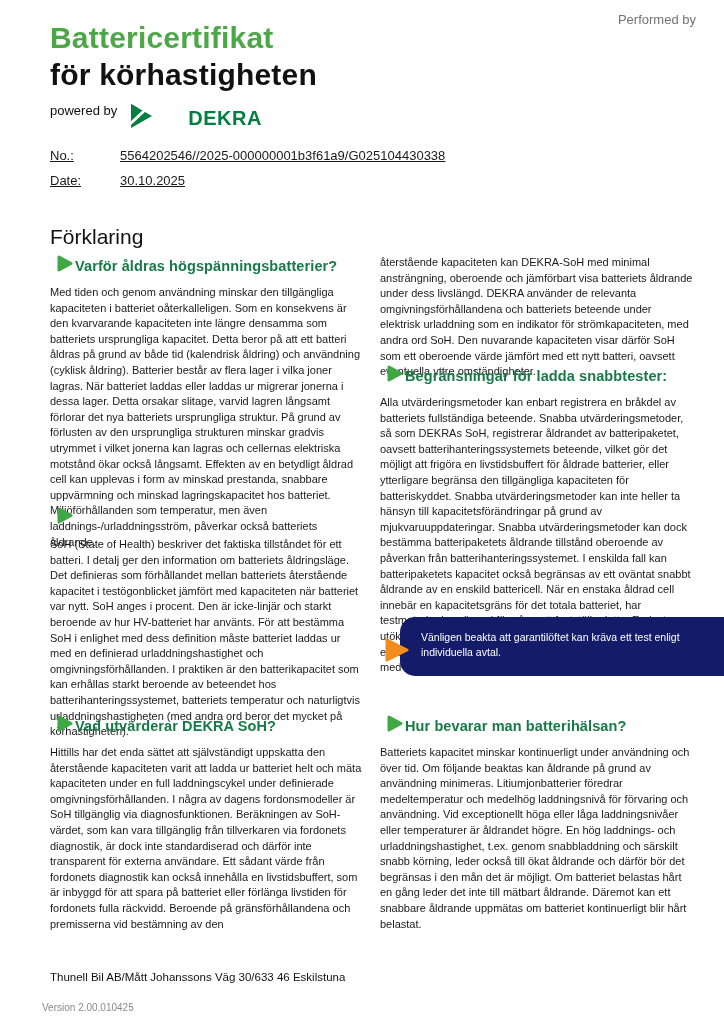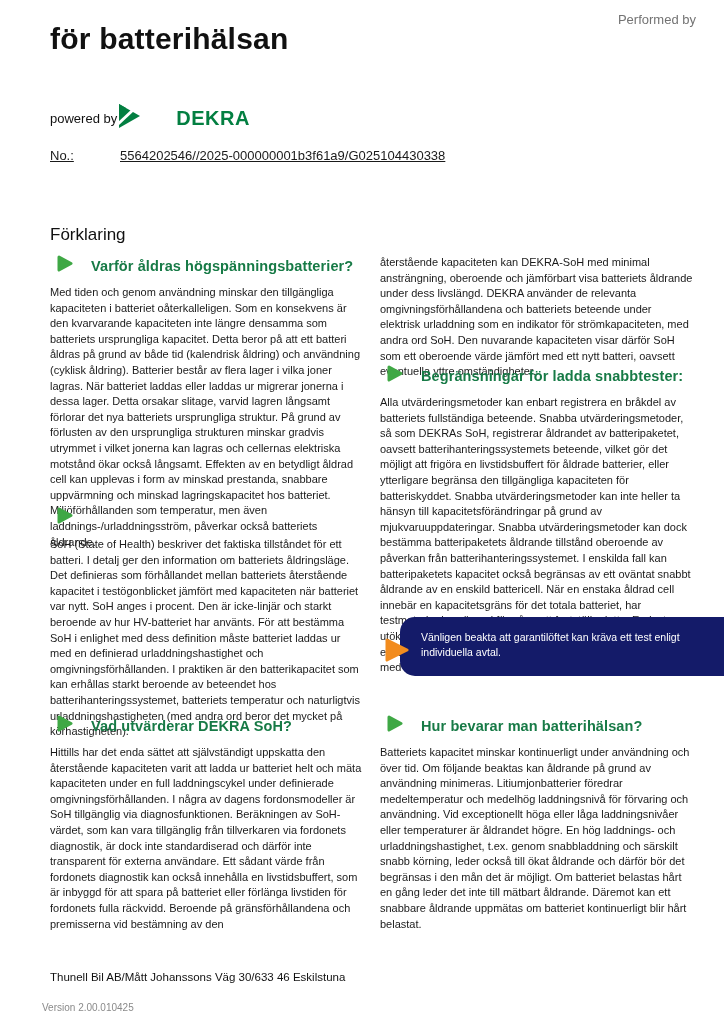--- a/index.html
+++ b/index.html
@@ -15,42 +15,42 @@
   
   .performed-by {
     position: absolute; top: 12px; right: 28px;
     font-size: 13px; color: #737373;
   }
   .title-block { position: absolute; top: 20px; left: 50px; }
   .title-line1 { font-size: 30px; font-weight: bold; color: #4ca747; line-height: 36px; letter-spacing: 0.2px; }
   .title-line2 { font-size: 30px; font-weight: bold; color: #111; line-height: 37px; letter-spacing: 0.2px; }
   .powered-row {
     position: absolute; top: 103px; left: 50px;
-    display: flex; align-items: center; gap: 0;
+    display: flex; align-items: flex-start; gap: 12px;
   }
   .powered-by { font-size: 13px; color: #111; }
   .dekra-logo { display: flex; align-items: center; gap: 6px; }
   .dekra-word { font-size: 20px; font-weight: bold; color: #037f41; letter-spacing: 0.5px; margin-left: 28px; }
 
   
   .meta { position: absolute; left: 50px; top: 148px; font-size: 13px; text-decoration: underline; }
   .meta-row { display: flex; margin-bottom: 10px; }
   .meta-label { width: 70px; }
   .meta-value { }
 
   
-  .forklaring { position: absolute; left: 50px; top: 225px; font-size: 17px; color: #111; font-weight: normal; }
+  .forklaring { position: absolute; left: 50px; top: 225px; font-size: 21px; color: #111; font-weight: normal; }
 
   
   .content { position: absolute; left: 50px; top: 255px; width: 644px; height: 712px; }
   .block { position: absolute; }
   .col-left  { left: 0;   width: 313px; }
   .col-right { left: 330px; width: 314px; }
 
-  .sec-head { display: flex; align-items: center; gap: 18px; padding-left: 7px; }
+  .sec-head { display: flex; align-items: center; gap: 2px; padding-left: 7px; }
   .sec-head .arrow { flex: 0 0 auto; display: block; }
   .sec-title { font-size: 14.5px; font-weight: bold; color: #177a46; letter-spacing: 0.1px; }
   .body-text { margin-top: 9px; font-size: 11px; line-height: 15.6px; color: #1a1a1a; }
   .body-text-plain { font-size: 11px; line-height: 15.6px; color: #1a1a1a; }
 
   
   .callout-wrap { position: absolute; left: 335px; width: 371px; }
   .callout-box {
     margin-left: 15px;
     background: #141b69;
@@ -67,41 +67,46 @@
   
   .footer-address { position: absolute; left: 50px; top: 971px; font-size: 11.5px; color: #111; }
   .footer-version { position: absolute; left: 42px; top: 1002px; font-size: 10px; color: #8a8a8a; }
 </style>
 </head>
 <body>
 
 <div class="performed-by">Performed by</div>
 
 <div class="title-block">
-  <div class="title-line2">för batterihälsan</div>
+  <div class="title-line1">Battericertifikat</div>
+  <div class="title-line2">för körhastigheten</div>
 </div>
 
 <div class="powered-row">
   <span class="powered-by">powered by</span>
   <span class="dekra-logo">
     <span>
       <svg width="25" height="26" viewBox="0 0 25 26">
         <polygon points="2,1 23,13 2,25" fill="#037f41"></polygon>
         <line x1="1" y1="21" x2="16" y2="7" stroke="#ffffff" stroke-width="3"></line>
         <polygon points="2,1 9,5 2,12" fill="#037f41"></polygon>
       </svg>
     </span>
     <span class="dekra-word">DEKRA</span>
   </span>
 </div>
 
 <div class="meta">
   <div class="meta-row">
     <span class="meta-label">No.:</span>
     <span class="meta-value">5564202546//2025-000000001b3f61a9/G025104430338</span>
+  </div>
+  <div class="meta-row">
+    <span class="meta-label">Date:</span>
+    <span class="meta-value">30.10.2025</span>
   </div>
 </div>
 
 <div class="forklaring">Förklaring</div>
 
 <div class="content">
 
   <div class="block col-left" style="top:0;">
     <div class="sec-head">
       <span class="arrow">

